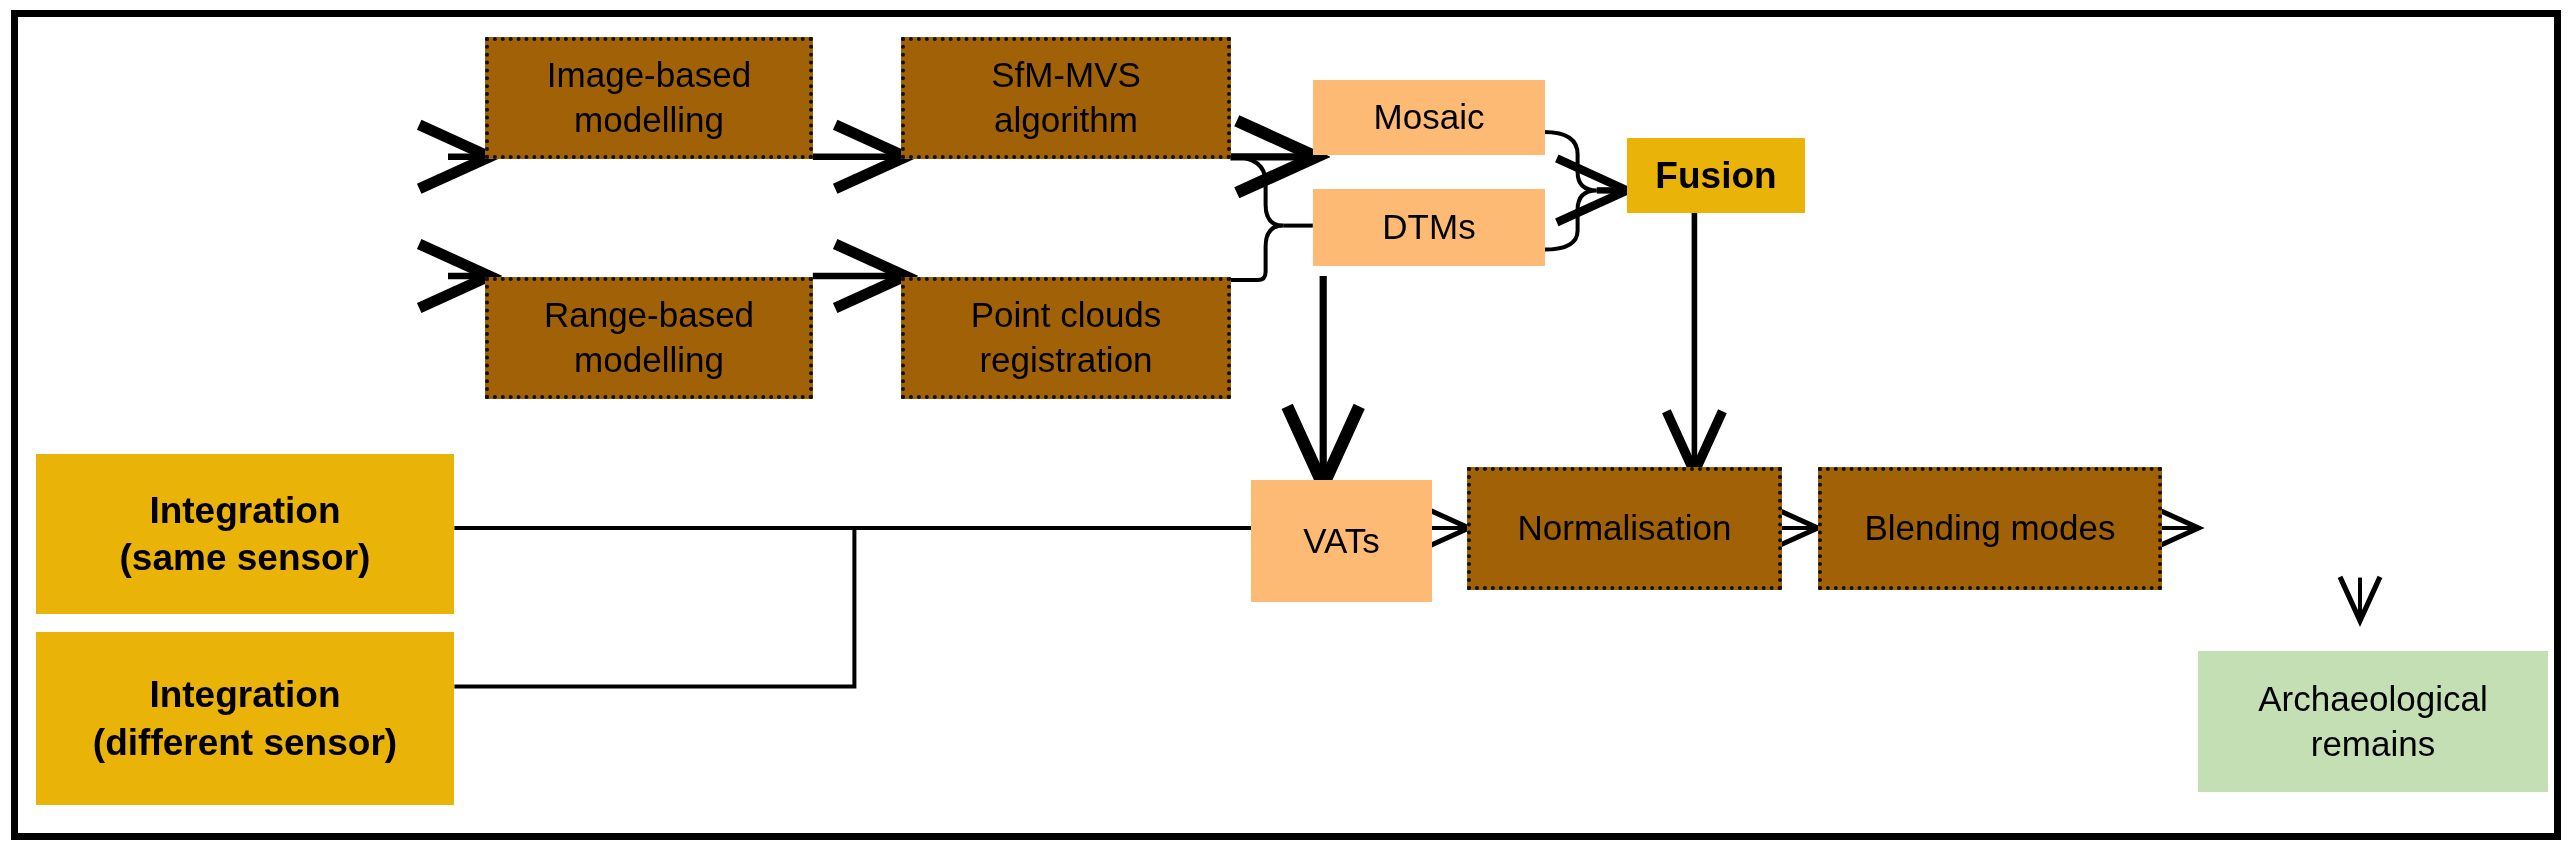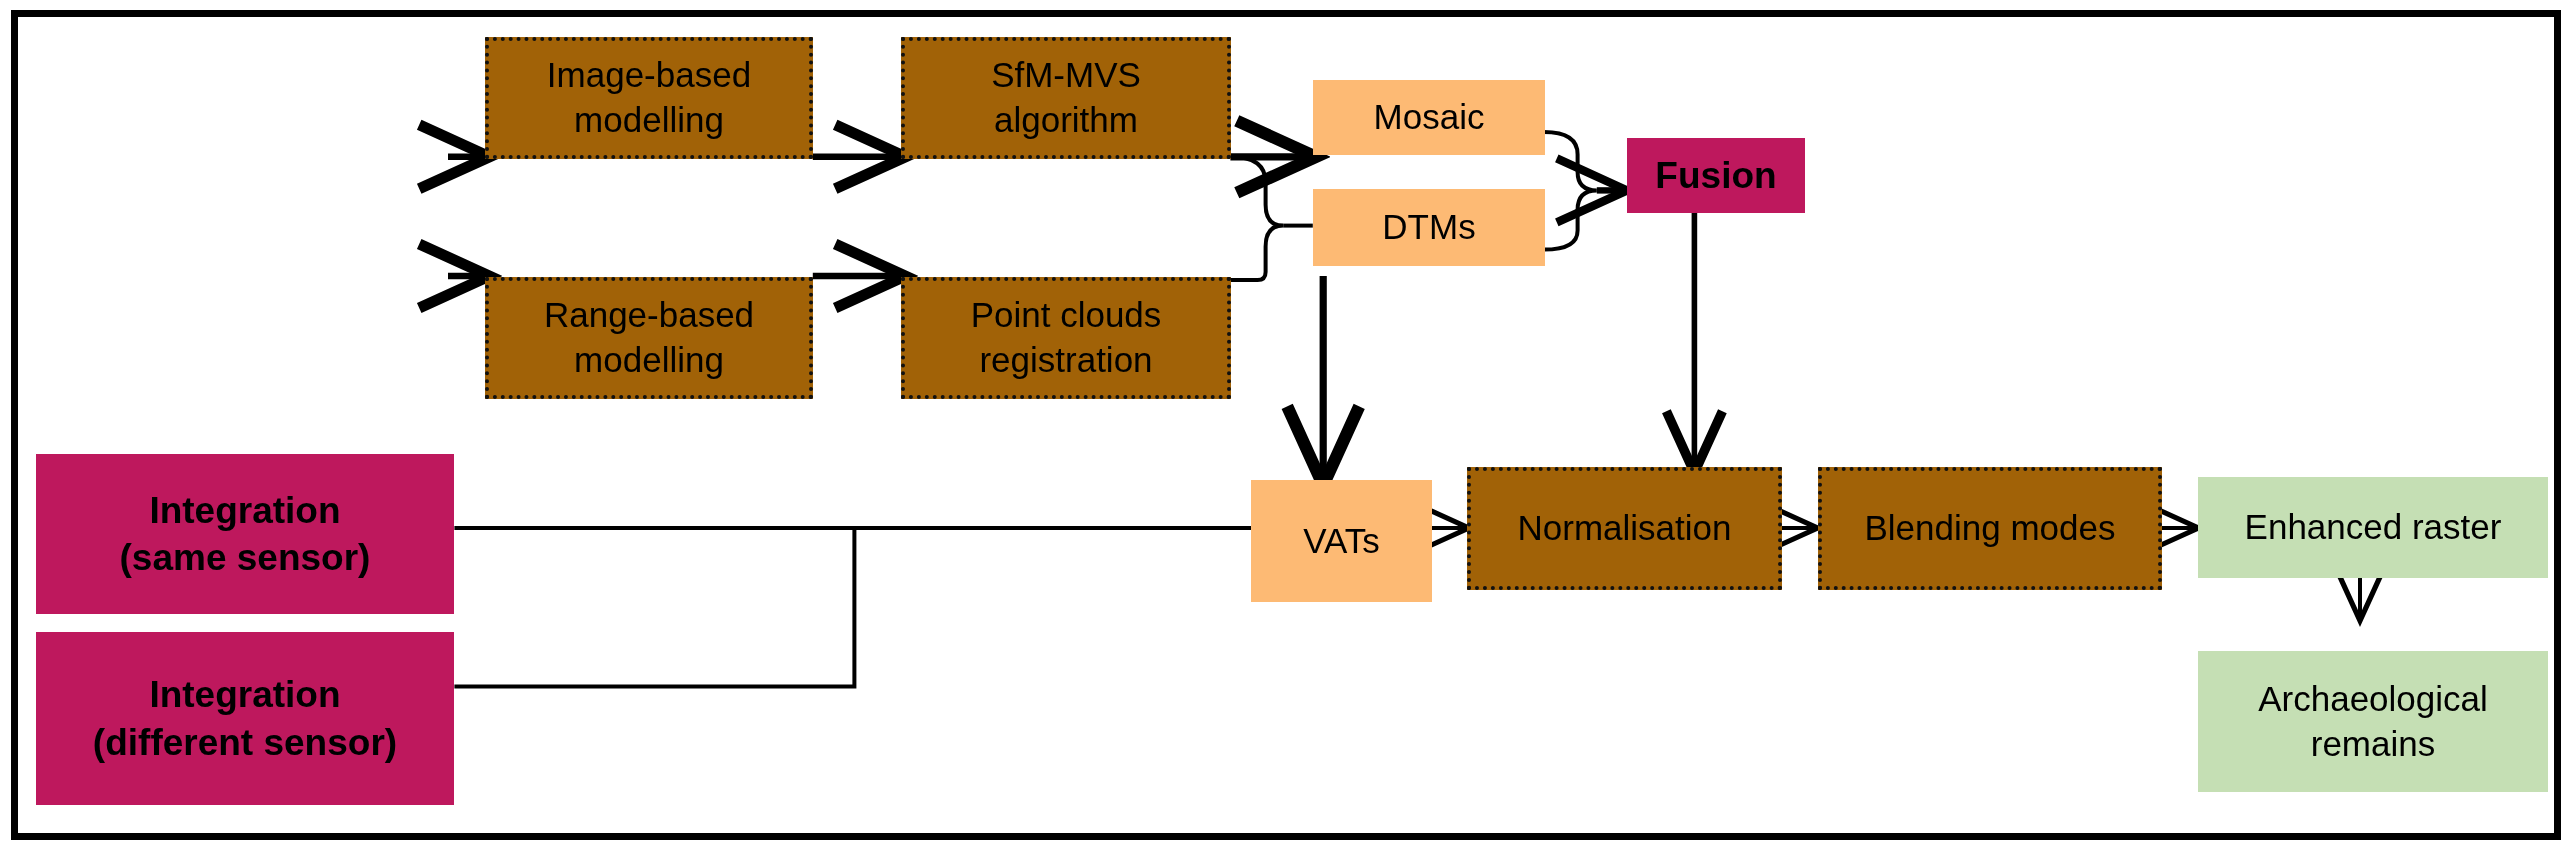--- a/index.html
+++ b/index.html
@@ -43,21 +43,21 @@
     line-height: 1.28;
     color: #000000;
   }
   .node .txt {
     display: block;
     width: 100%;
     padding: 0 4.8px;
     box-sizing: border-box;
     white-space: pre-line;
   }
-  .fill-blue   { background: #be185d; }
+  .fill-blue   { background: #eab308; }
   .fill-orange { background: #fdba74; }
   .fill-green  { background: #c5dfb4; }
   .dotted {
     border: 4px dotted #111111;
     background: #a16207;
   }
   .bold-label { font-weight: bold; }
   .t46 { font-size: 37px; }
   .t44 { font-size: 35px; }
 </style>
@@ -164,23 +164,20 @@
   </div>
 
   <div class="node dotted t44" style="left:1818px; top:467px; width:344px; height:123px;">
     <span class="txt">Blending modes</span>
   </div>
 
   <div class="node dotted t44" style="left:1467px; top:467px; width:315px; height:123px;">
     <span class="txt">Normalisation</span>
   </div>
 
-  <div class="node fill-green t44" style="left:2198px; top:477px; width:350px; height:101px;">
-    <span class="txt">Enhanced raster</span>
-  </div>
 
   <div class="node fill-green t44" style="left:2198px; top:622px; width:350px; height:141px;margin-top:29px;">
     <span class="txt">Archaeological
 remains</span>
   </div>
 
 </div>
 
 
 </body></html>

